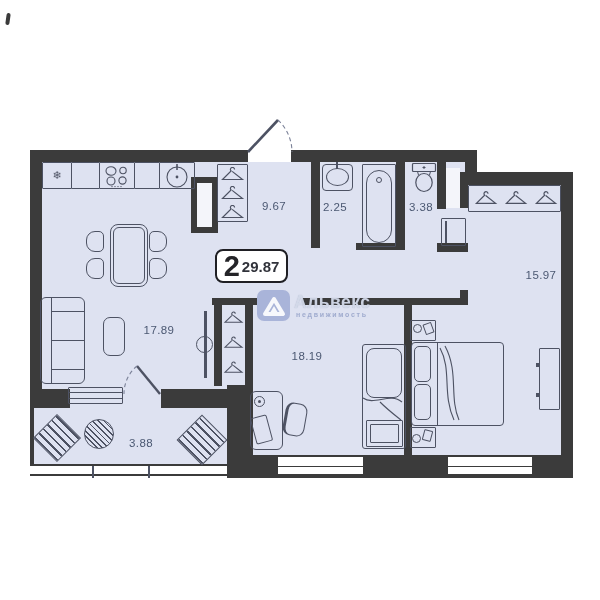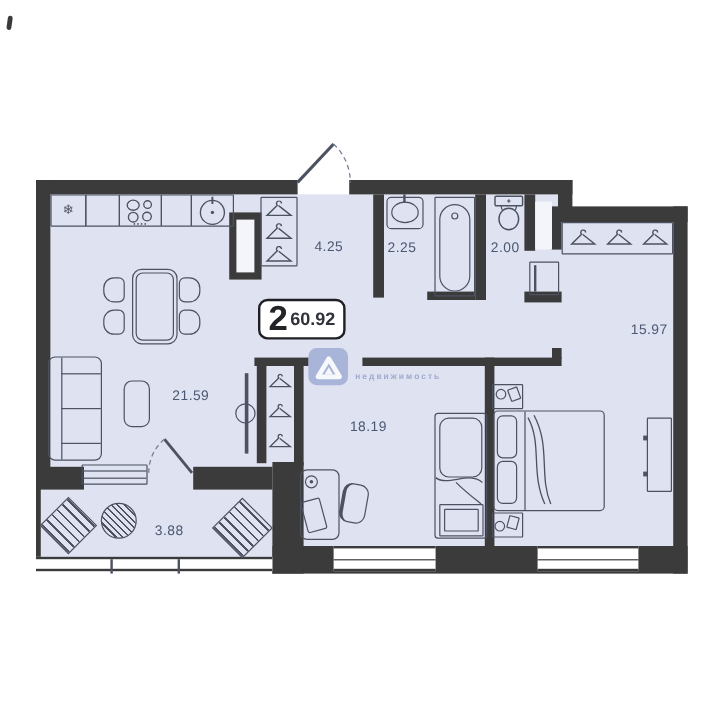--- a/index.html
+++ b/index.html
@@ -216,35 +216,36 @@
   </svg>
   <div class="f" style="left:366px;top:420px;width:37px;height:27px"></div>
   <div class="f" style="left:370px;top:424px;width:29px;height:19px"></div>
 
   <div class="f" style="left:250px;top:391px;width:33px;height:59px;border-radius:6px"></div>
   <div class="f" style="left:254px;top:396px;width:11px;height:11px;border-radius:50%"></div>
   <div class="ln" style="left:258px;top:400px;width:3px;height:3px;border-radius:50%"></div>
   <div class="f" style="left:253px;top:416px;width:17px;height:27px;transform:rotate(-15deg);border-radius:2px"></div>
   <div class="f" style="left:284px;top:403px;width:22px;height:33px;border-radius:8px;transform:rotate(10deg);border-left:3px solid #4d5263"></div>
 
-  <div class="label" style="left:159px;top:330px">21.59</div>
-  <div class="label" style="left:274px;top:206px">4.25</div>
+  <div class="label" style="left:159px;top:330px">17.89</div>
+  <div class="label" style="left:274px;top:206px">9.67</div>
   <div class="label" style="left:335px;top:207px">2.25</div>
-  <div class="label" style="left:421px;top:207px">2.00</div>
+  <div class="label" style="left:421px;top:207px">3.38</div>
   <div class="label" style="left:541px;top:275px">15.97</div>
   <div class="label" style="left:307px;top:356px">18.19</div>
   <div class="label" style="left:141px;top:443px">3.88</div>
 
   <div class="badge">
     <span class="num">2</span>
-    <span class="area">60.92</span>
+    <span class="area">29.87</span>
   </div>
 
   <div class="wm-logo">
     <svg width="24" height="22" viewBox="0 0 24 22">
       <polygon points="12,4 21,19 3,19" fill="none" stroke="#ffffff" stroke-width="4" stroke-linejoin="round" opacity="0.9"></polygon>
       <polygon points="12,11 15.5,17 8.5,17" fill="#ffffff" opacity="0.9"></polygon>
     </svg>
   </div>
+  <div class="wm-brand">Альвекс</div>
   <div class="wm-tag">недвижимость</div>
 
   <div class="abs" style="left:6px;top:13px;width:4px;height:12px;background:#3b3b3b;border-radius:2px;transform:rotate(8deg)"></div>
 </div>
 
 </body></html>

